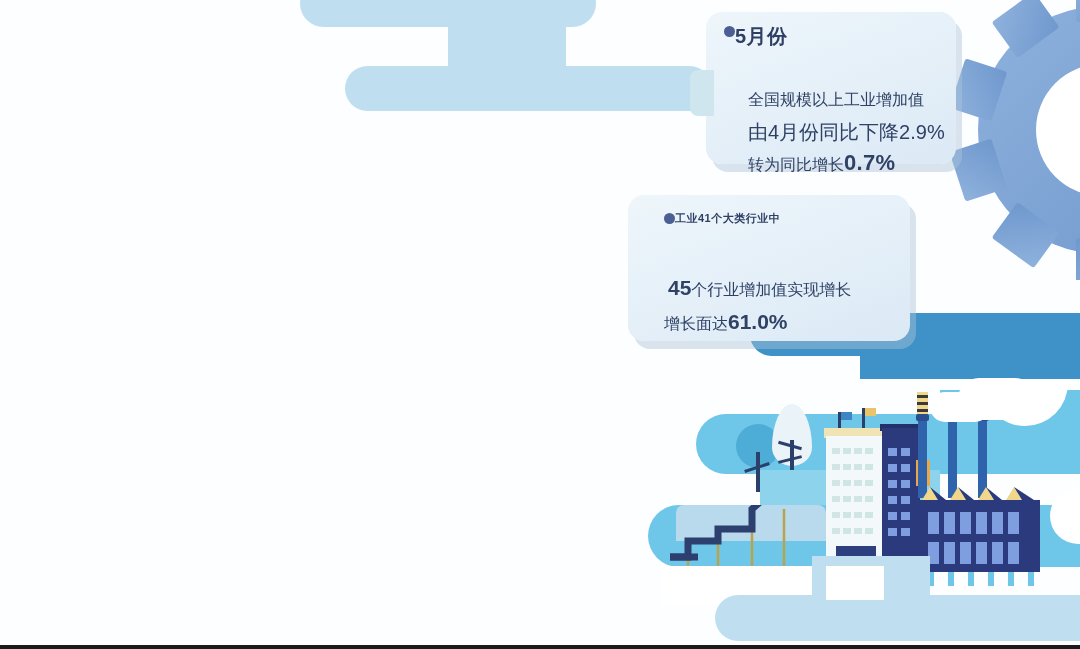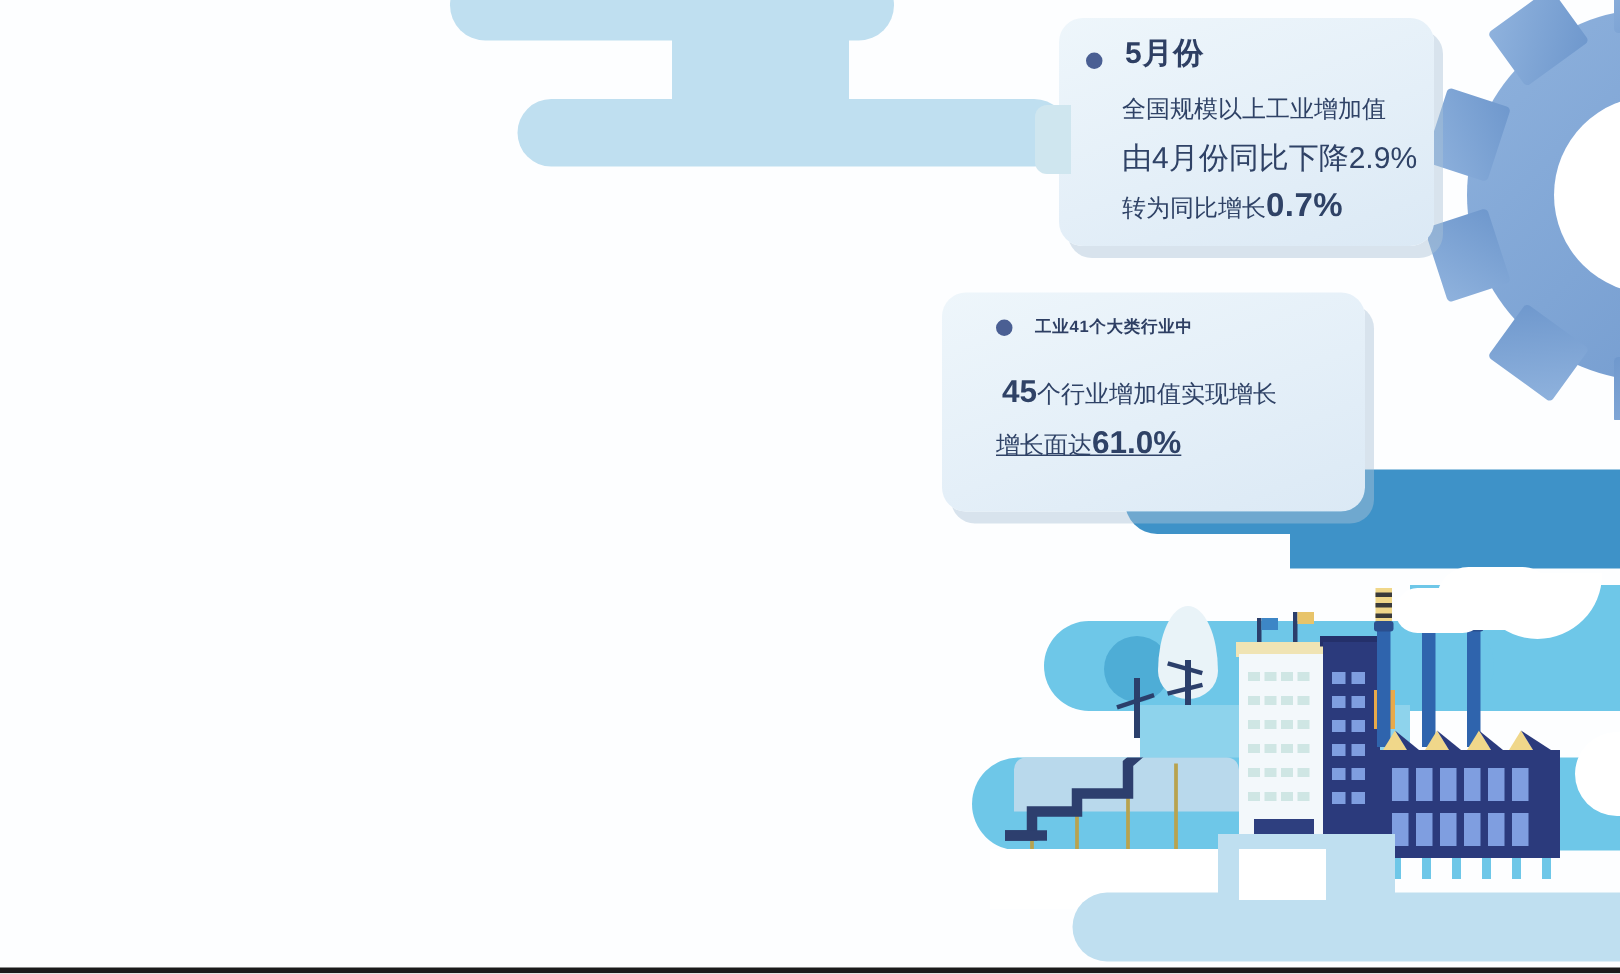--- a/index.html
+++ b/index.html
@@ -55,42 +55,43 @@
   }
   .card .tab {
     position:absolute; left:-16px; top:58px; width:24px; height:46px;
     background:#cfe6ef; border-radius:8px 0 0 8px;
   }
   .card-1 { left:706px; top:12px;  width:250px; height:152px; }
   .card-2 { left:628px; top:195px; width:282px; height:146px; }
 
   .card-body { position:absolute; inset:0; padding:14px 16px 10px 18px; }
 
-  .hdr { display:flex; align-items:flex-end; gap:15px; }
+  .hdr { display:flex; align-items:flex-start; gap:0; }
   .bullet {
     width:11px; height:11px; border-radius:50%;
     background:#4a5f93; flex:none;
   }
   .hdr-title {
     font-size:20px; font-weight:bold; color:#2e3f63;
     letter-spacing:.5px; line-height:1;
   }
   .hdr-title.sm { font-size:11px; font-weight:bold; }
 
   .line {
     color:#2f4266; font-size:15px; line-height:1;
     white-space:nowrap;
+    margin-top:26px;
   }
   .c1-l1 { position:absolute; left:42px; top:54px;  font-size:16px; }
   .c1-l2 { position:absolute; left:42px; top:84px;  font-size:20px; }
   .c1-l3 { position:absolute; left:42px; top:114px; font-size:16px; }
   .big   { font-size:22px; font-weight:bold; letter-spacing:.3px; }
 
   .c2-l1 { position:absolute; left:40px; top:56px;  font-size:16px; }
-  .c2-l2 { position:absolute; left:36px; top:90px;  font-size:16px;text-decoration:underline; }
+  .c2-l2 { position:absolute; left:36px; top:90px;  font-size:16px; }
   .c2-hdr { position:absolute; left:36px; top:18px; }
 
   .strong { font-size:21px; font-weight:bold; }
 
   
   .ill { position:absolute; }
 
   
   .tree-crown-1 { left:736px; top:424px; width:44px; height:44px; border-radius:50%; background:#4eadd6; }
   .tree-trunk-1 { left:756px; top:452px; width:4px;  height:40px; background:#2b3f6b; }

